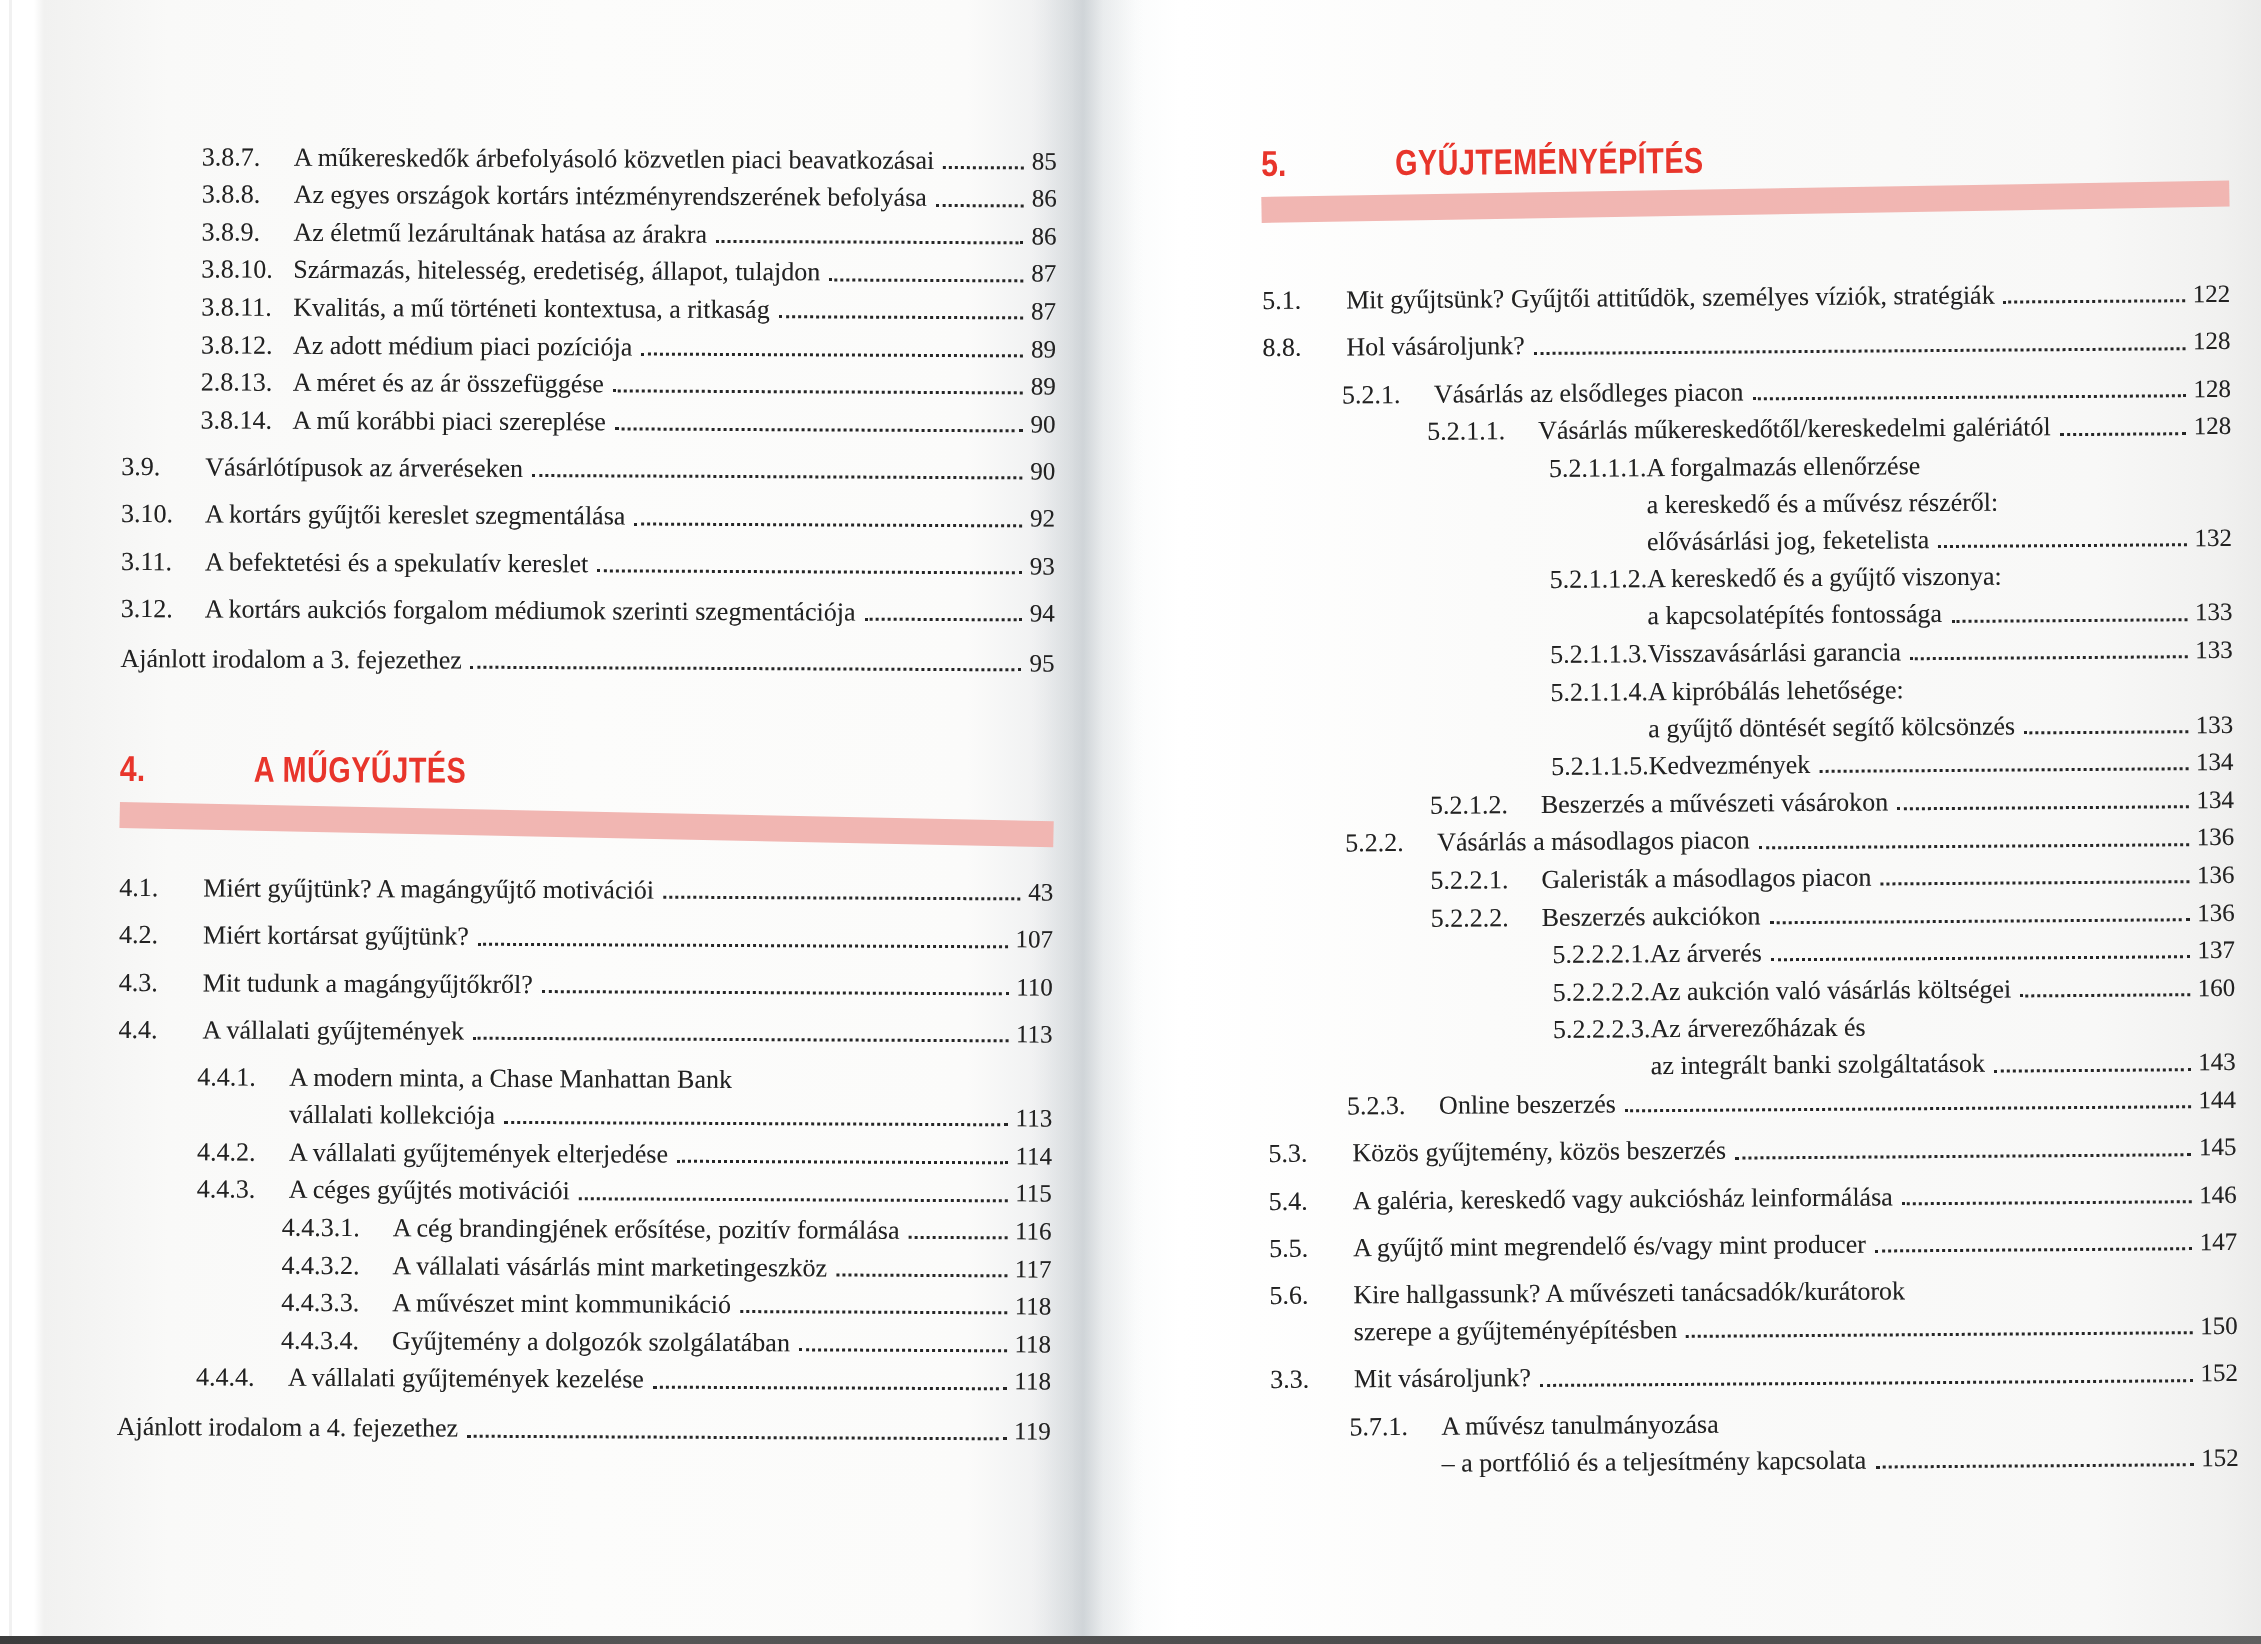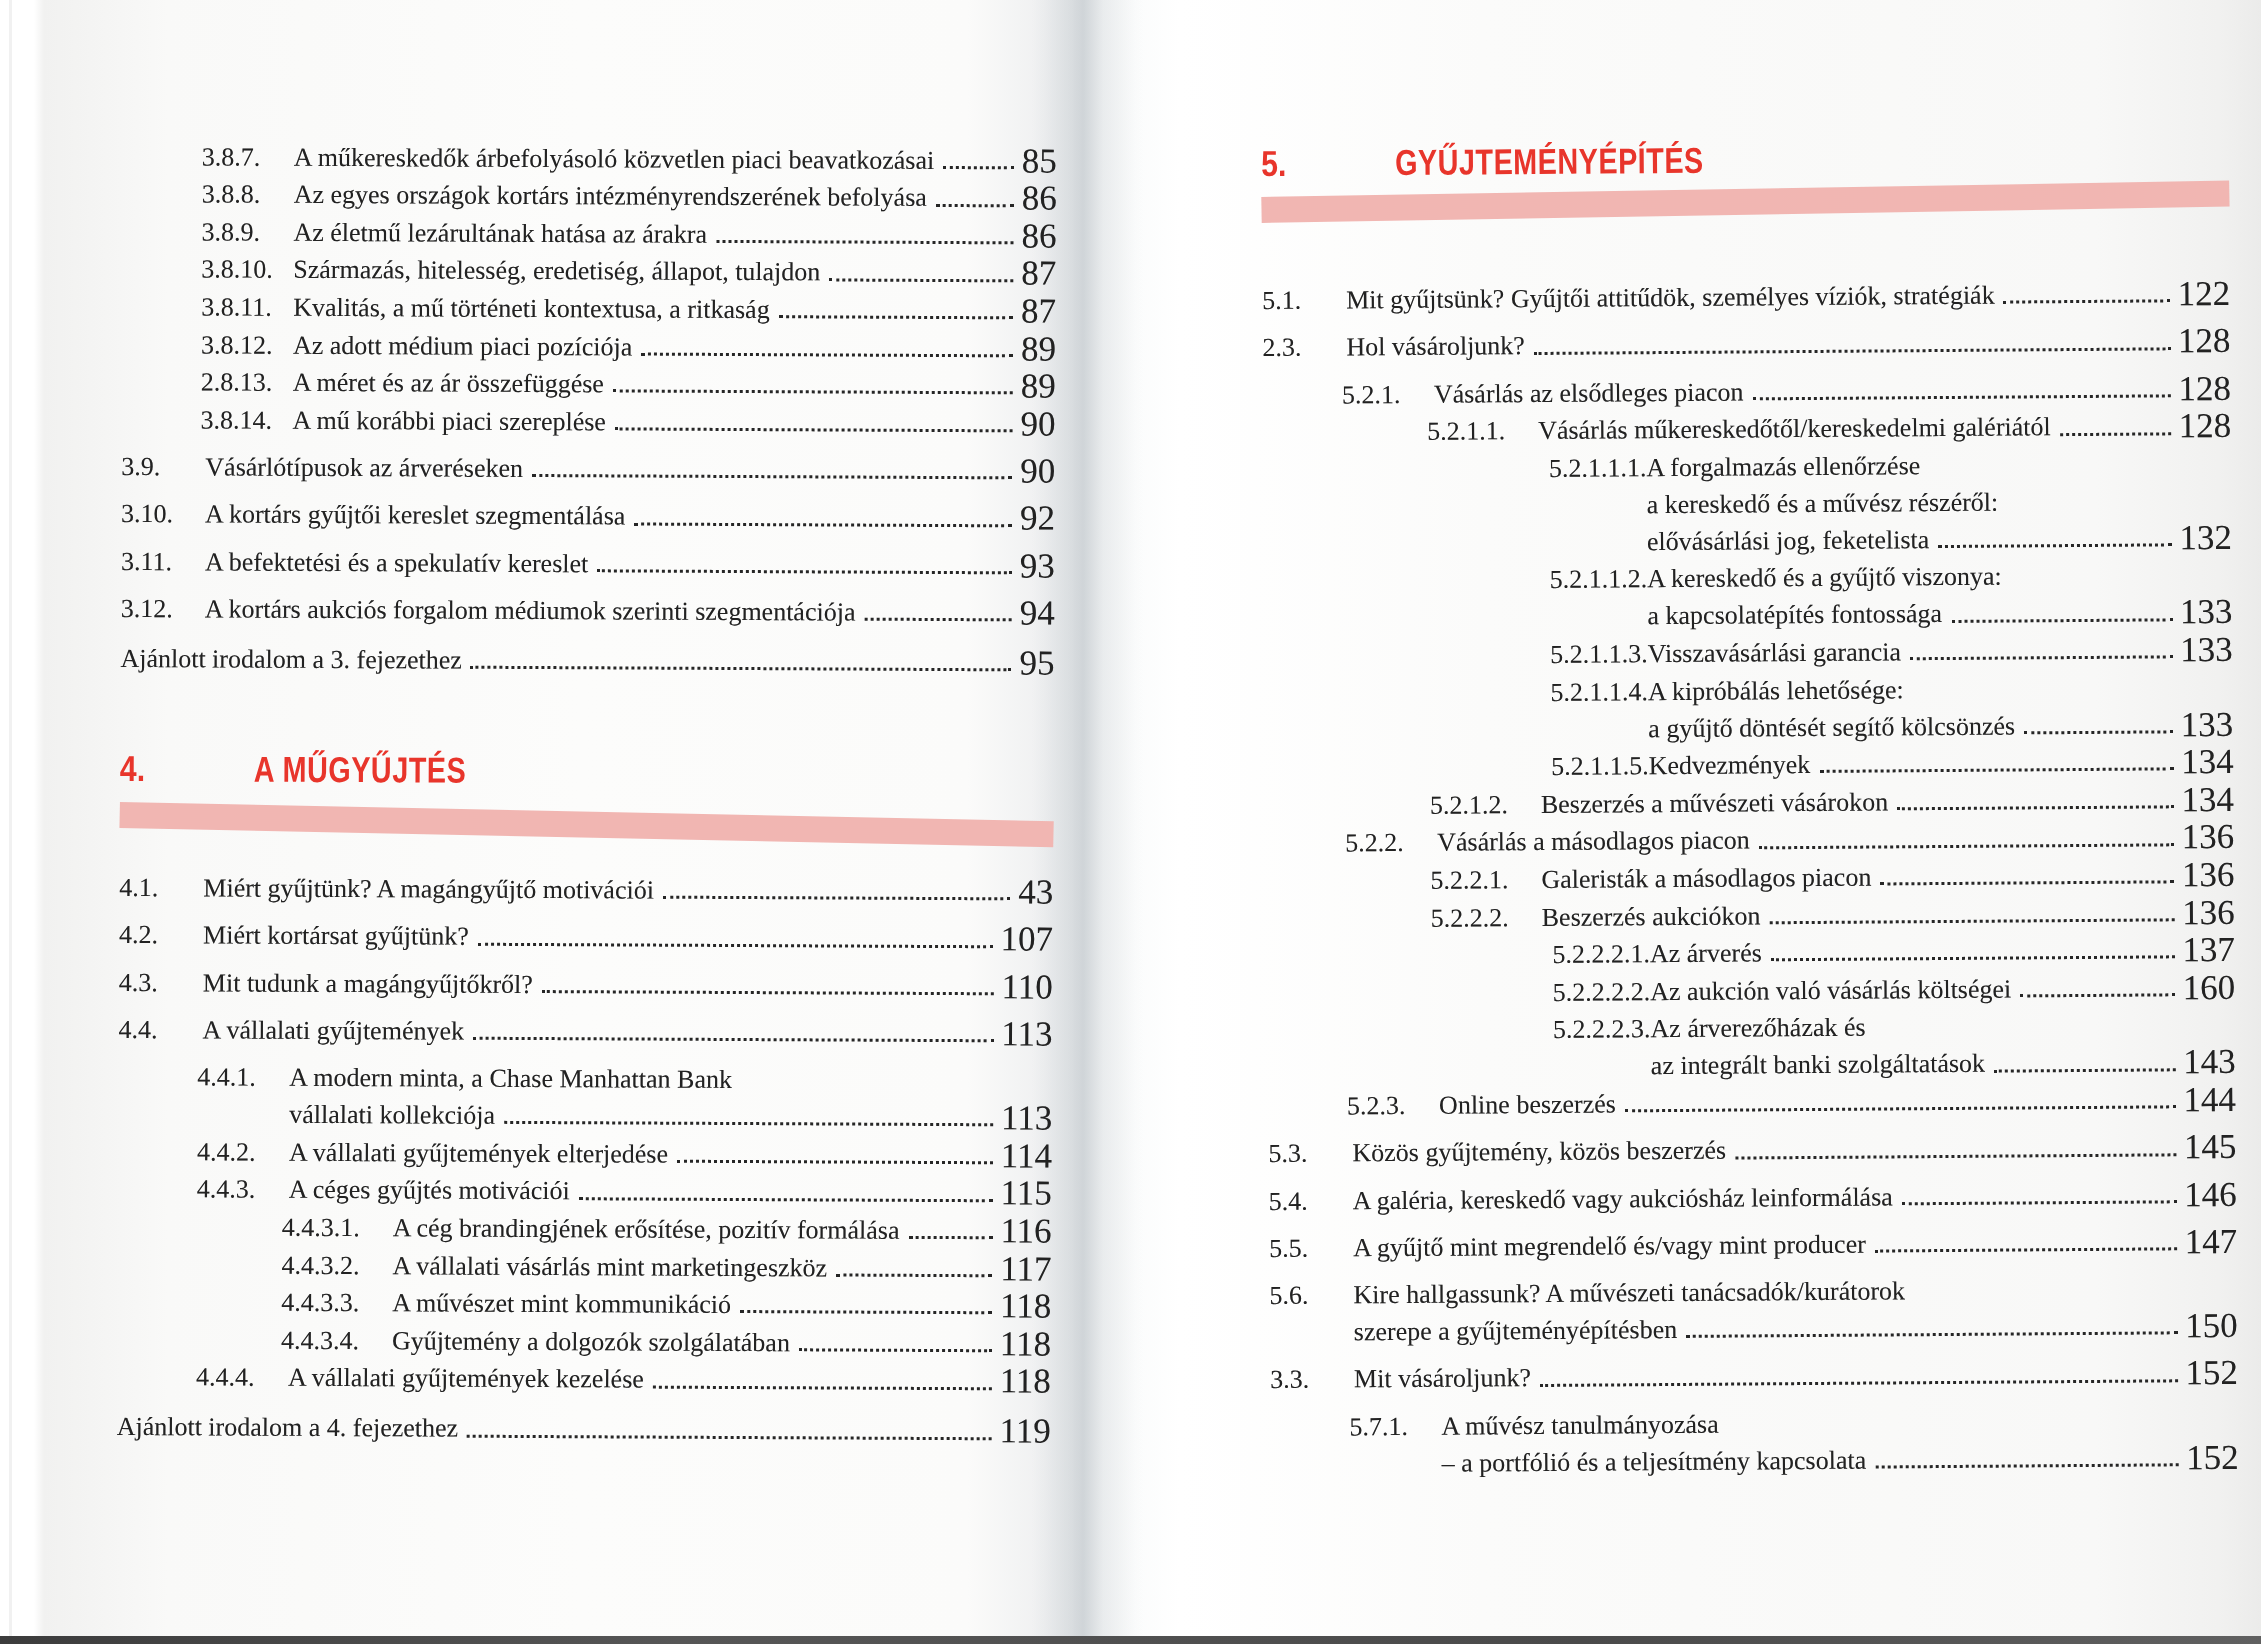--- a/index.html
+++ b/index.html
@@ -33,21 +33,21 @@
   .lv0>.toc-line>.num{min-width:84px;}
   .lv1{padding-left:79px;}  .lv1>.toc-line>.num{min-width:92px;}
   .lv2{padding-left:164px;}  .lv2>.toc-line>.num{min-width:111px;font-family:Liberation Serif, serif;}
   .lv3{padding-left:254px;}  .lv3>.toc-line>.num{min-width:129px;text-align:right;}
   .lv0>.toc-line.cont{padding-left:84px;}
   .lv1>.toc-line.cont{padding-left:92px;}
   .lv3>.toc-line.cont{padding-left:129px;}
   .title{flex:0 0 auto;}
   .leader{flex:1 1 auto;min-width:17px;align-self:flex-end;height:0;
     border-bottom:3.9px dotted #262626;margin:0 6.4px 9.7px 9px;}
-  .pg{flex:0 0 auto;font-size:35px;margin-left:1.3px;}
+  .pg{flex:0 0 auto;font-size:25px;margin-left:1.3px;}
 
   .chapter{margin:71px 0 41px;}
   #right-content .chapter{margin-top:0;margin-bottom:59px;}
   .ch-row{display:flex;line-height:41px;}
   .ch-num,.ch-title{font-family:"Liberation Sans",sans-serif;font-weight:700;
     color:var(--red,#e8352b);font-size:36px;}
   .ch-num{flex:0 0 auto;min-width:134px;transform:scaleX(.84);transform-origin:left center;}
   .ch-title{flex:0 0 auto;display:inline-block;transform:scaleX(.80);transform-origin:left center;letter-spacing:0.6px;}
   .ch-bar{height:26px;background:var(--pink,#f1b6b2);margin-top:13px;}
   #left-content .ch-bar{transform:rotate(.9deg);transform-origin:left center;}
@@ -289,21 +289,21 @@
     <div class="entry lv0">
       <div class="toc-line">
         <span class="num">5.1.</span>
         <span class="title">Mit gyűjtsünk? Gyűjtői attitűdök, személyes víziók, stratégiák</span>
         <span class="leader"></span>
         <span class="pg">122</span>
       </div>
     </div>
     <div class="entry lv0">
       <div class="toc-line">
-        <span class="num">2.3.</span>
+        <span class="num">8.8.</span>
         <span class="title">Hol vásároljunk?</span>
         <span class="leader"></span>
         <span class="pg">128</span>
       </div>
     </div>
     <div class="entry lv1">
       <div class="toc-line">
         <span class="num">5.2.1.</span>
         <span class="title">Vásárlás az elsődleges piacon</span>
         <span class="leader"></span>

